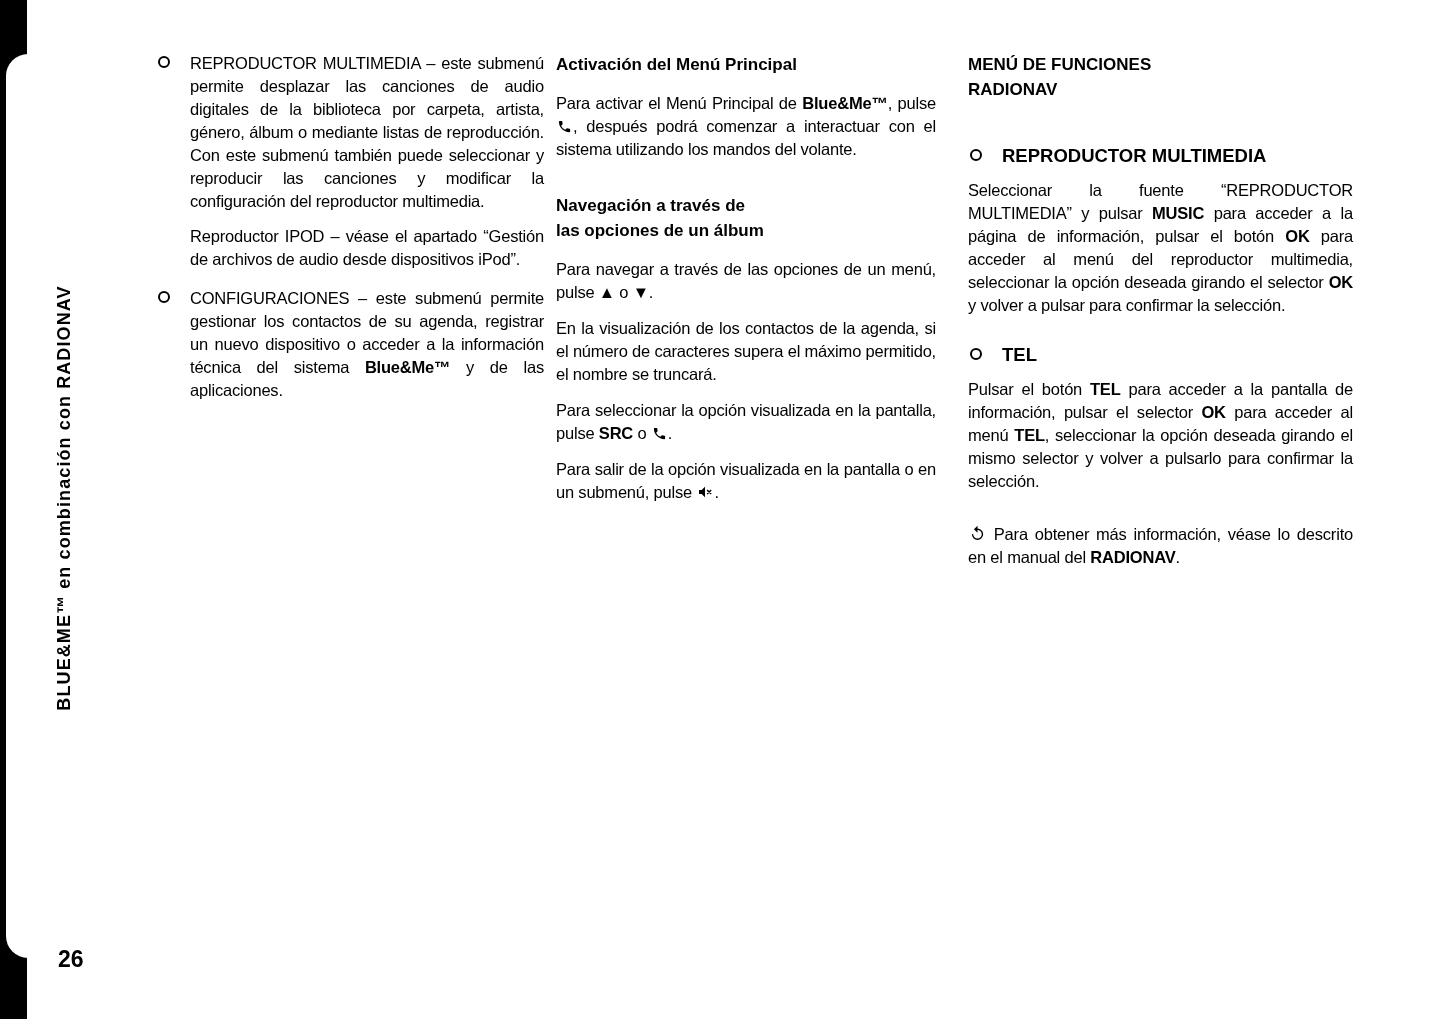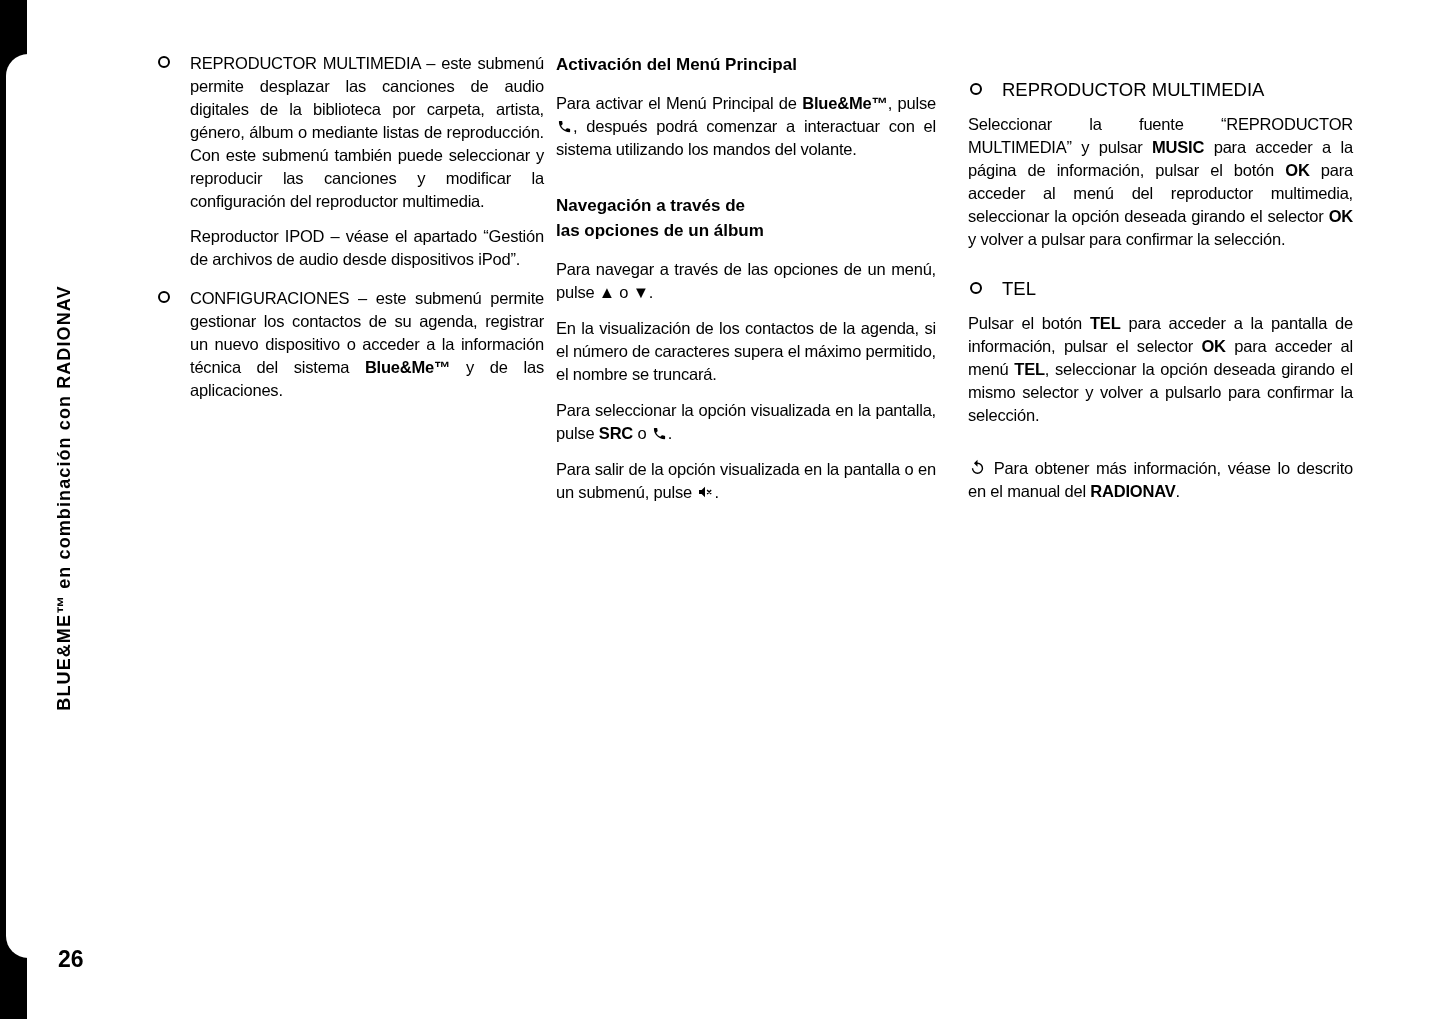--- a/index.html
+++ b/index.html
@@ -79,21 +79,21 @@
     position: absolute; left: 2px; top: 4px;
     width: 12px; height: 12px;
     border: 2.5px solid #000;
     border-radius: 50%;
     background: #fff;
   }
 
   .bullet-heading {
     position: relative;
     padding-left: 34px;
-    font-weight: normal;
+    font-weight: bold;
     font-size: 18.5px;
     line-height: 24px;
     text-align: left;
     letter-spacing: 0;
     margin-bottom: 11px;
   }
   .bullet-heading .bullet-icon { top: 5px; }
   .col3 .bullet-heading:not(:nth-child(2)) { margin-top: 26px; }
 
   .note { margin-top: 30px; }
@@ -133,20 +133,21 @@
       <div class="block para"><span>En la visualización de los contactos de la agenda, si el número de caracteres supera el máximo permitido, el nombre se truncará.</span></div>
       <div class="block para"><span>Para seleccionar la opción visualizada en la pantalla, pulse </span><span class="b">SRC</span><span> o </span><span class="inline-icon"><svg viewBox="0 0 24 24" width="15" height="15">
             <path fill="currentColor" d="M6.62 10.79c1.44 2.83 3.76 5.14 6.59 6.59l2.2-2.21c.27-.27.67-.36 1.02-.24 1.12.37 2.33.57 3.57.57.55 0 1 .45 1 1V20c0 .55-.45 1-1 1-9.39 0-17-7.61-17-17 0-.55.45-1 1-1h3.5c.55 0 1 .45 1 1 0 1.25.2 2.45.57 3.57.11.35.03.74-.25 1.02l-2.2 2.2z"></path>
           </svg></span><span>.</span></div>
       <div class="block para"><span>Para salir de la opción visualizada en la pantalla o en un submenú, pulse </span><span class="inline-icon"><svg viewBox="0 0 24 24" width="16" height="16">
             <path fill="currentColor" d="M3 9v6h4l5 5V4L7 9H3z"></path>
             <path d="M15.8 9.6l4.8 4.8M20.6 9.6l-4.8 4.8" stroke="currentColor" stroke-width="2.2" stroke-linecap="round" fill="none"></path>
           </svg></span><span>.</span></div>
     </div>
   <div class="col col3">
+      <div class="block heading"><span>MENÚ DE FUNCIONES</span><br><span>RADIONAV</span></div>
       <div class="block bullet-heading"><span class="bullet-icon"></span><span>REPRODUCTOR MULTIMEDIA</span></div>
       <div class="block para"><span>Seleccionar la fuente “REPRODUCTOR MULTIMEDIA” y pulsar </span><span class="b">MUSIC</span><span> para acceder a la página de información, pulsar el botón </span><span class="b">OK</span><span> para acceder al menú del reproductor multimedia, seleccionar la opción deseada girando el selector </span><span class="b">OK</span><span> y volver a pulsar para confirmar la selección.</span></div>
       <div class="block bullet-heading"><span class="bullet-icon"></span><span>TEL</span></div>
       <div class="block para"><span>Pulsar el botón </span><span class="b">TEL</span><span> para acceder a la pantalla de información, pulsar el selector </span><span class="b">OK</span><span> para acceder al menú </span><span class="b">TEL</span><span>, seleccionar la opción deseada girando el mismo selector y volver a pulsarlo para confirmar la selección.</span></div>
       <div class="block note"><span class="inline-icon"><svg viewBox="0 0 24 24" width="17" height="17">
             <path fill="currentColor" d="M12 5V1L7 6l5 5V7a6 6 0 1 1-6 6H4a8 8 0 1 0 8-8z"></path>
           </svg></span><span> Para obtener más información, véase lo descrito en el manual del </span><span class="b">RADIONAV</span><span>.</span></div>
     </div>
 
 </div>

